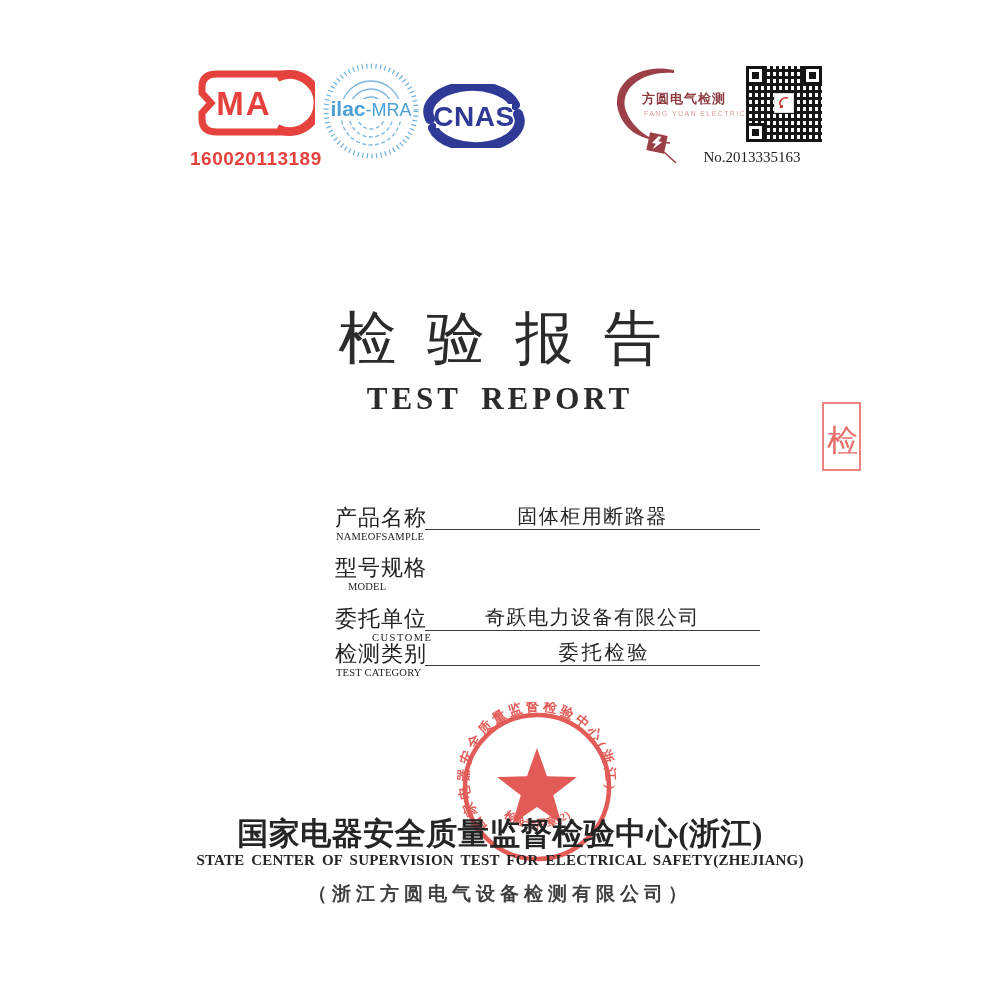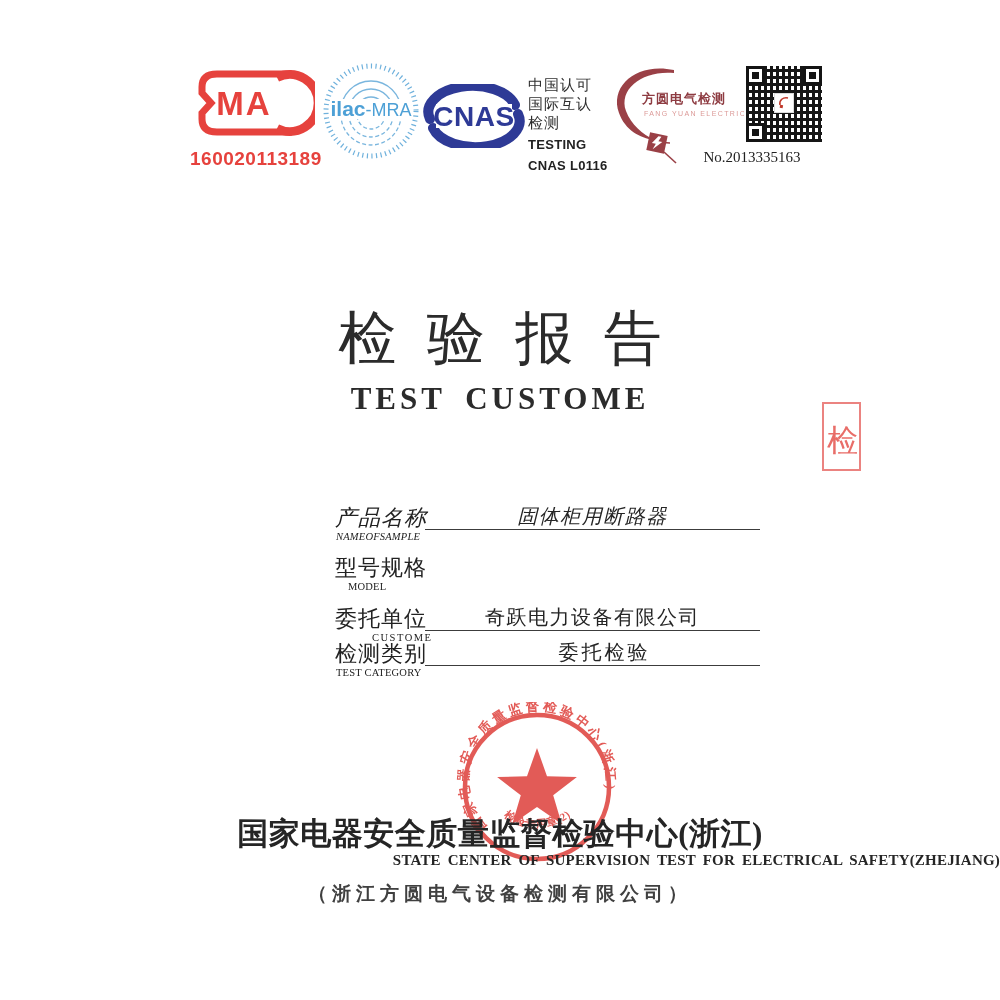--- a/index.html
+++ b/index.html
@@ -78,21 +78,21 @@
 
   
   .seal { left:452px; top:702px; width:170px; height:170px; opacity:0.88; }
 
   
   .org-cn {
     left:0; top:813px; width:1000px; text-align:center;
     font-size:31px; font-weight:bold; color:#252525; letter-spacing:0.5px; white-space:nowrap;
   }
   .org-en {
-    left:0; top:852px; width:1000px; text-align:right;
+    left:0; top:852px; width:1000px; text-align:center;
     font-size:15px; font-weight:bold; color:#252525; letter-spacing:0.2px; word-spacing:3px; white-space:nowrap;
   }
   .company {
     left:0; top:881px; width:1000px; text-align:center;
     font-size:19px; font-weight:bold; color:#404040; letter-spacing:5px; white-space:nowrap;
   }
 </style>
 </head>
 <body>
 
@@ -120,27 +120,20 @@
     </text>
   </svg>
 
   <svg class="abs" style="left:422px; top:84px;" width="104" height="64" viewBox="0 0 104 64">
     <path d="M 8,35 A 44,26 0 0 1 93,21" fill="none" stroke="#2e3a96" stroke-width="10" stroke-linecap="round"></path>
     <path d="M 96,30 A 44,26 0 0 1 11,44" fill="none" stroke="#2e3a96" stroke-width="10" stroke-linecap="round"></path>
     <rect x="14" y="20" width="76" height="24" fill="#ffffff"></rect>
     <text x="52" y="42" text-anchor="middle" font-family="Liberation Sans, DejaVu Sans, sans-serif" font-size="28" font-weight="bold" fill="#2e3a96" letter-spacing="0.5">CNAS</text>
   </svg>
 
-  <div class="abs cnas-textblock">
-    <div class="cn">中国认可</div>
-    <div class="cn">国际互认</div>
-    <div class="cn">检测</div>
-    <div class="en">TESTING</div>
-    <div class="en">CNAS L0116</div>
-  </div>
 
   <svg class="abs" style="left:600px; top:55px;" width="150" height="110" viewBox="0 0 150 110">
     <path d="M 74,15 C 38,7 9,30 19,58 C 25,75 40,83 54,85 C 43,79 31,70 26,56 C 18,33 44,15 74,18 Z" fill="#9a4046"></path>
     <path d="M 54,85 C 60,87 66,88 70,88" fill="none" stroke="#9a4046" stroke-width="1.4"></path>
     <g transform="rotate(12 57 88)">
       <rect x="48" y="79" width="18" height="18" fill="#9a4046"></rect>
       <polygon points="57,81 52,89 56,89 54,95 62,86 58,86 60,81" fill="#ffffff"></polygon>
     </g>
     <path d="M 64,97 L 76,108" stroke="#9a4046" stroke-width="1.6"></path>
   </svg>
@@ -156,29 +149,29 @@
         <svg width="18" height="18" viewBox="0 0 18 18">
           <path d="M 13,4 C 8,3 4,6 5,11" fill="none" stroke="#c0392b" stroke-width="1.6"></path>
           <rect x="5" y="11" width="3" height="3" fill="#c0392b" transform="rotate(10 6 12)"></rect>
         </svg>
       </span>
     </div>
   </div>
   <div class="abs qr-num">No.2013335163</div>
 
   <div class="abs title-cn">检 验 报 告</div>
-  <div class="abs title-en">TEST CUSTOME</div>
+  <div class="abs title-en">TEST REPORT</div>
 
   <div class="abs side-stamp">
     <div class="txt">检验</div>
   </div>
 
   <div class="abs form">
 
-    <div class="frow" style="top:0;font-style:italic;">
+    <div class="frow" style="top:0;">
       <span class="lbl">产品名称</span>
       <div class="line">
         <span class="val">固体柜用断路器</span>
       </div>
       <span class="sub">NAMEOFSAMPLE</span>
     </div>
 
     <div class="frow" style="top:50px;">
       <span class="lbl">型号规格</span>
       <span class="sub indent">MODEL</span>

